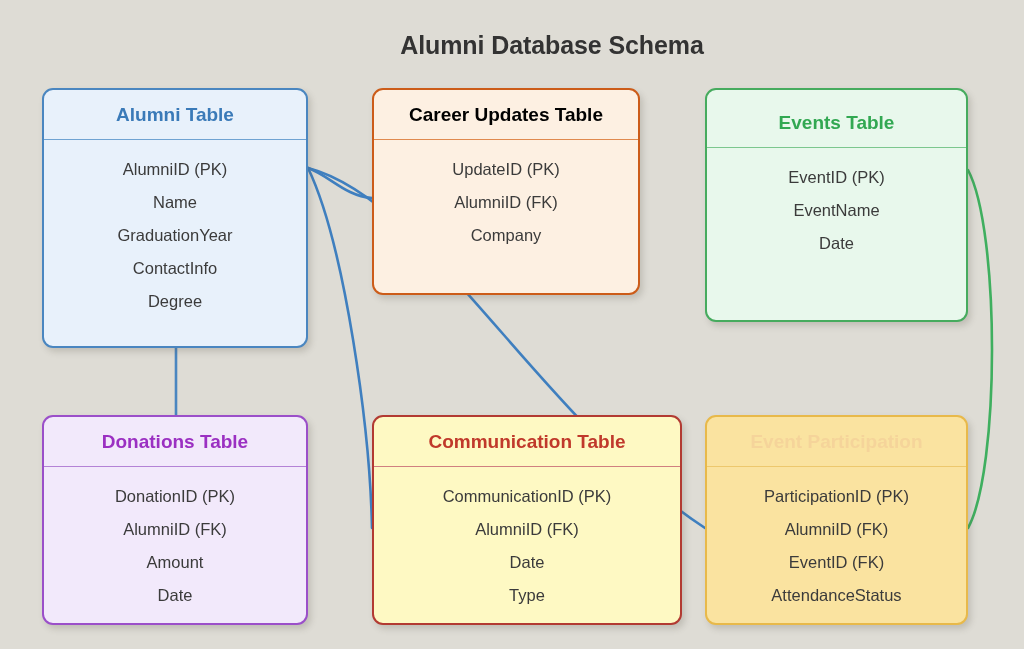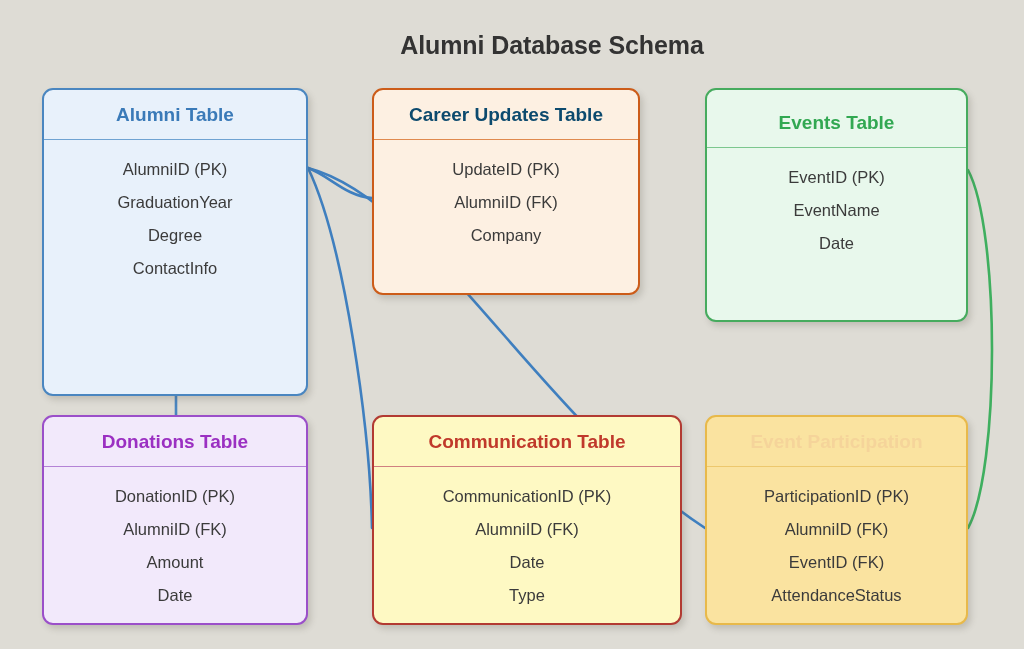--- a/index.html
+++ b/index.html
@@ -71,31 +71,32 @@
 
   <svg id="connectors" viewBox="0 0 1024 649" width="1024" height="649">
       <path d="M 308 168 C 330 176 345 196 372 198" stroke="#3f7fbf" stroke-width="2.6" fill="none" stroke-linecap="round"></path>
       <path d="M 308 168 C 345 245 370 430 372 528" stroke="#3f7fbf" stroke-width="2.6" fill="none" stroke-linecap="round"></path>
       <path d="M 308 168 C 430 200 540 420 705 528" stroke="#3f7fbf" stroke-width="2.6" fill="none" stroke-linecap="round"></path>
       <path d="M 176 348 L 176 415" stroke="#4a86c0" stroke-width="2.6" fill="none" stroke-linecap="round"></path>
       <path d="M 968 170 C 1000 230 1000 470 968 528" stroke="#3faf5f" stroke-width="2.6" fill="none" stroke-linecap="round"></path>
     </svg>
 
   <div id="entities">
-      <div class="entity" style="left: 42px; top: 88px; width: 266px; height: 308px; border-color: rgb(74, 134, 192); background: rgb(232, 241, 251);">
+      <div class="entity" style="left: 42px; top: 88px; width: 266px; height: 260px; border-color: rgb(74, 134, 192); background: rgb(232, 241, 251);">
         <div class="entity-header" style="color: rgb(58, 122, 184); border-bottom-color: rgb(111, 163, 210);">Alumni Table</div>
         <div class="entity-fields">
           <div class="field-row">AlumniID (PK)</div>
+          <div class="field-row">Name</div>
           <div class="field-row">GraduationYear</div>
+          <div class="field-row">ContactInfo</div>
           <div class="field-row">Degree</div>
-          <div class="field-row">ContactInfo</div>
         </div>
       </div>
       <div class="entity" style="left: 372px; top: 88px; width: 268px; height: 207px; border-color: rgb(204, 92, 25); background: rgb(253, 240, 226);">
-        <div class="entity-header" style="color: #0c4a6e; border-bottom-color: rgb(224, 138, 78);">Career Updates Table</div>
+        <div class="entity-header" style="color: #000000; border-bottom-color: rgb(224, 138, 78);">Career Updates Table</div>
         <div class="entity-fields">
           <div class="field-row">UpdateID (PK)</div>
           <div class="field-row">AlumniID (FK)</div>
           <div class="field-row">Company</div>
         </div>
       </div>
       <div class="entity" style="left: 705px; top: 88px; width: 263px; height: 234px; border-color: rgb(70, 171, 94); background: rgb(232, 248, 236);">
         <div class="entity-header" style="color: rgb(50, 168, 82); border-bottom-color: rgb(124, 199, 142); margin-top: 8px;">Events Table</div>
         <div class="entity-fields">
           <div class="field-row">EventID (PK)</div>

